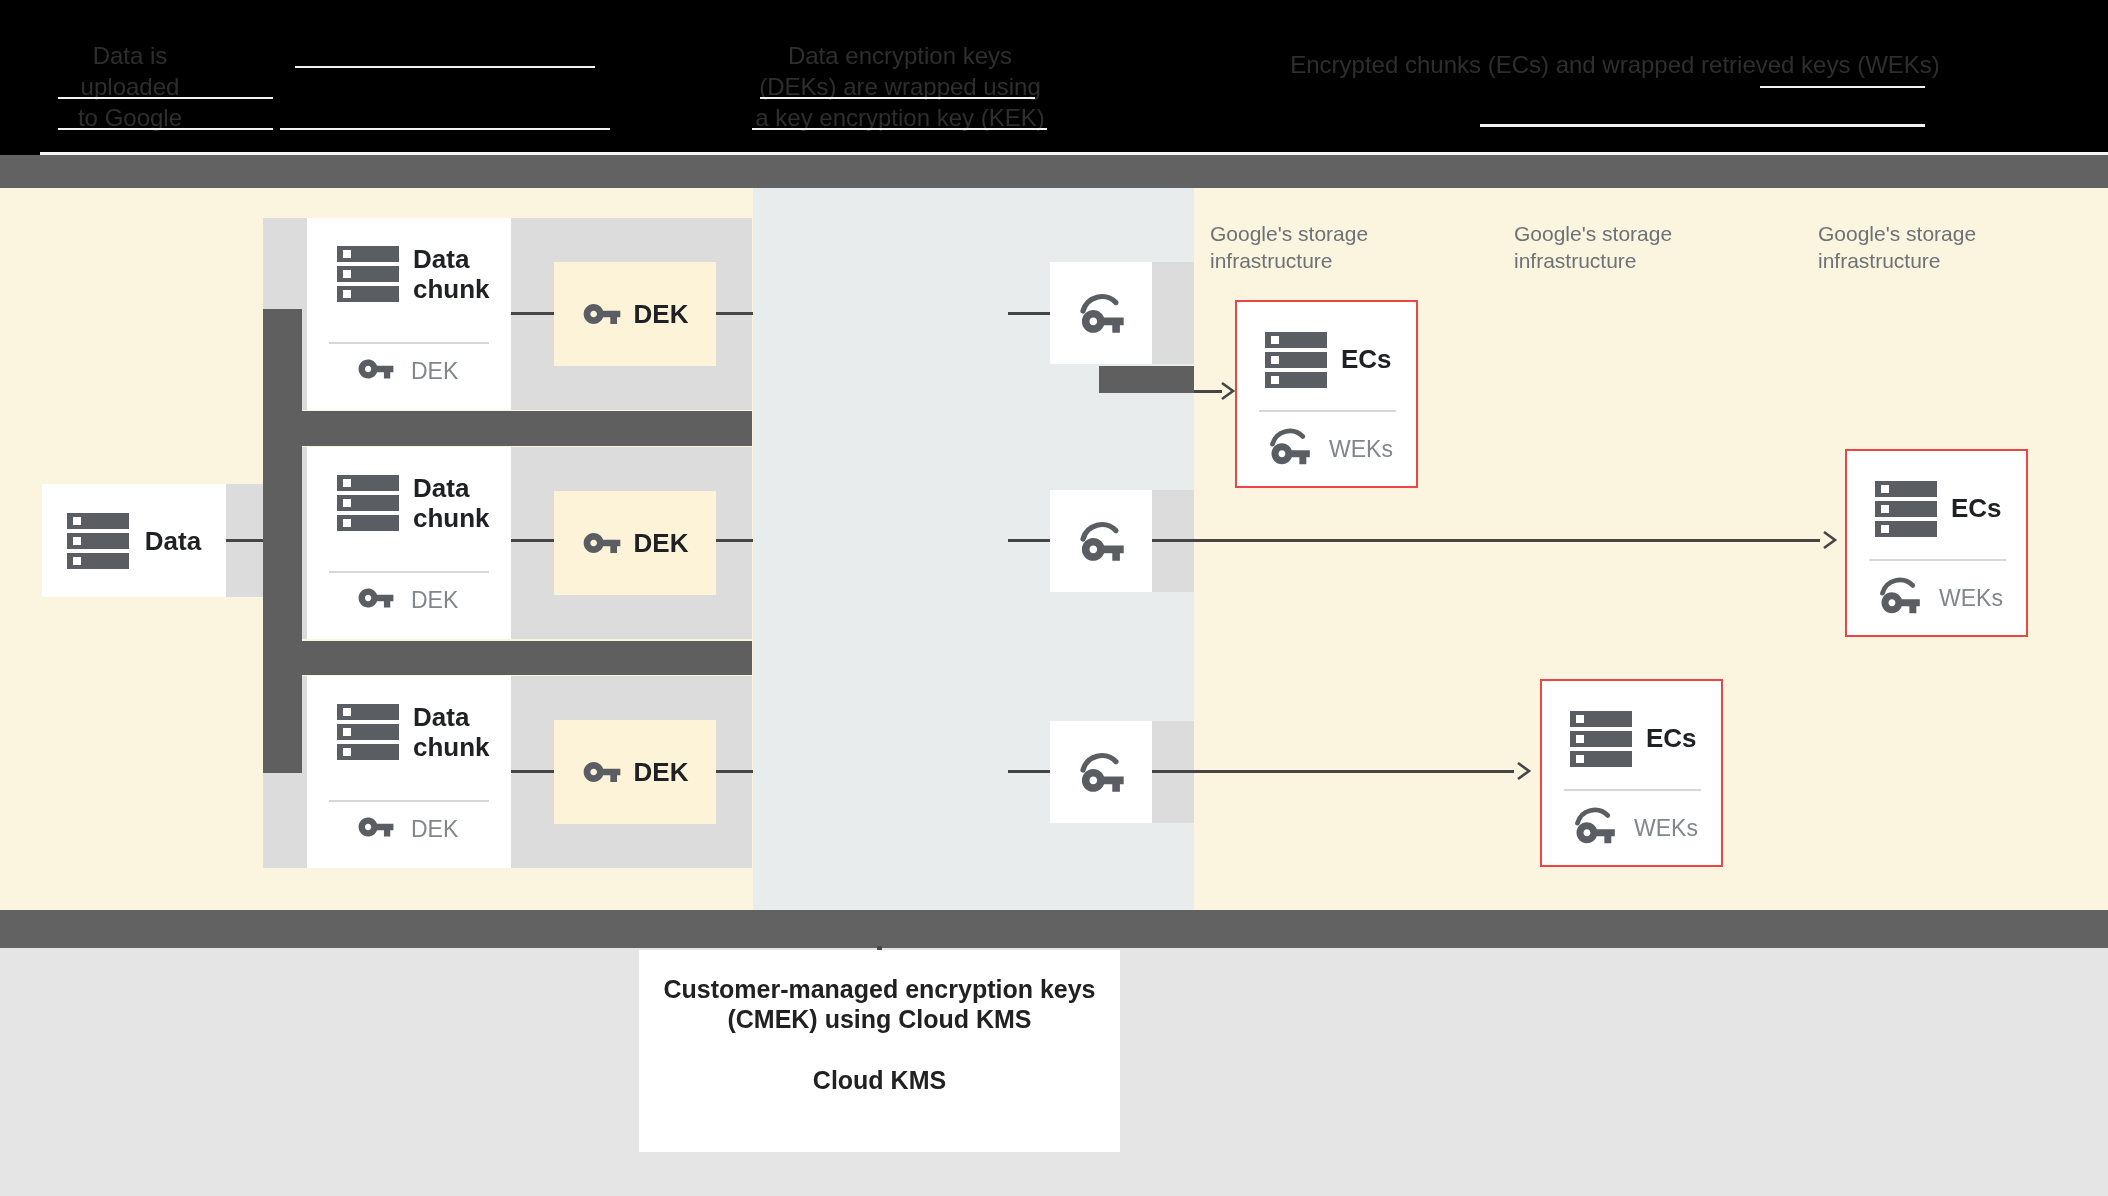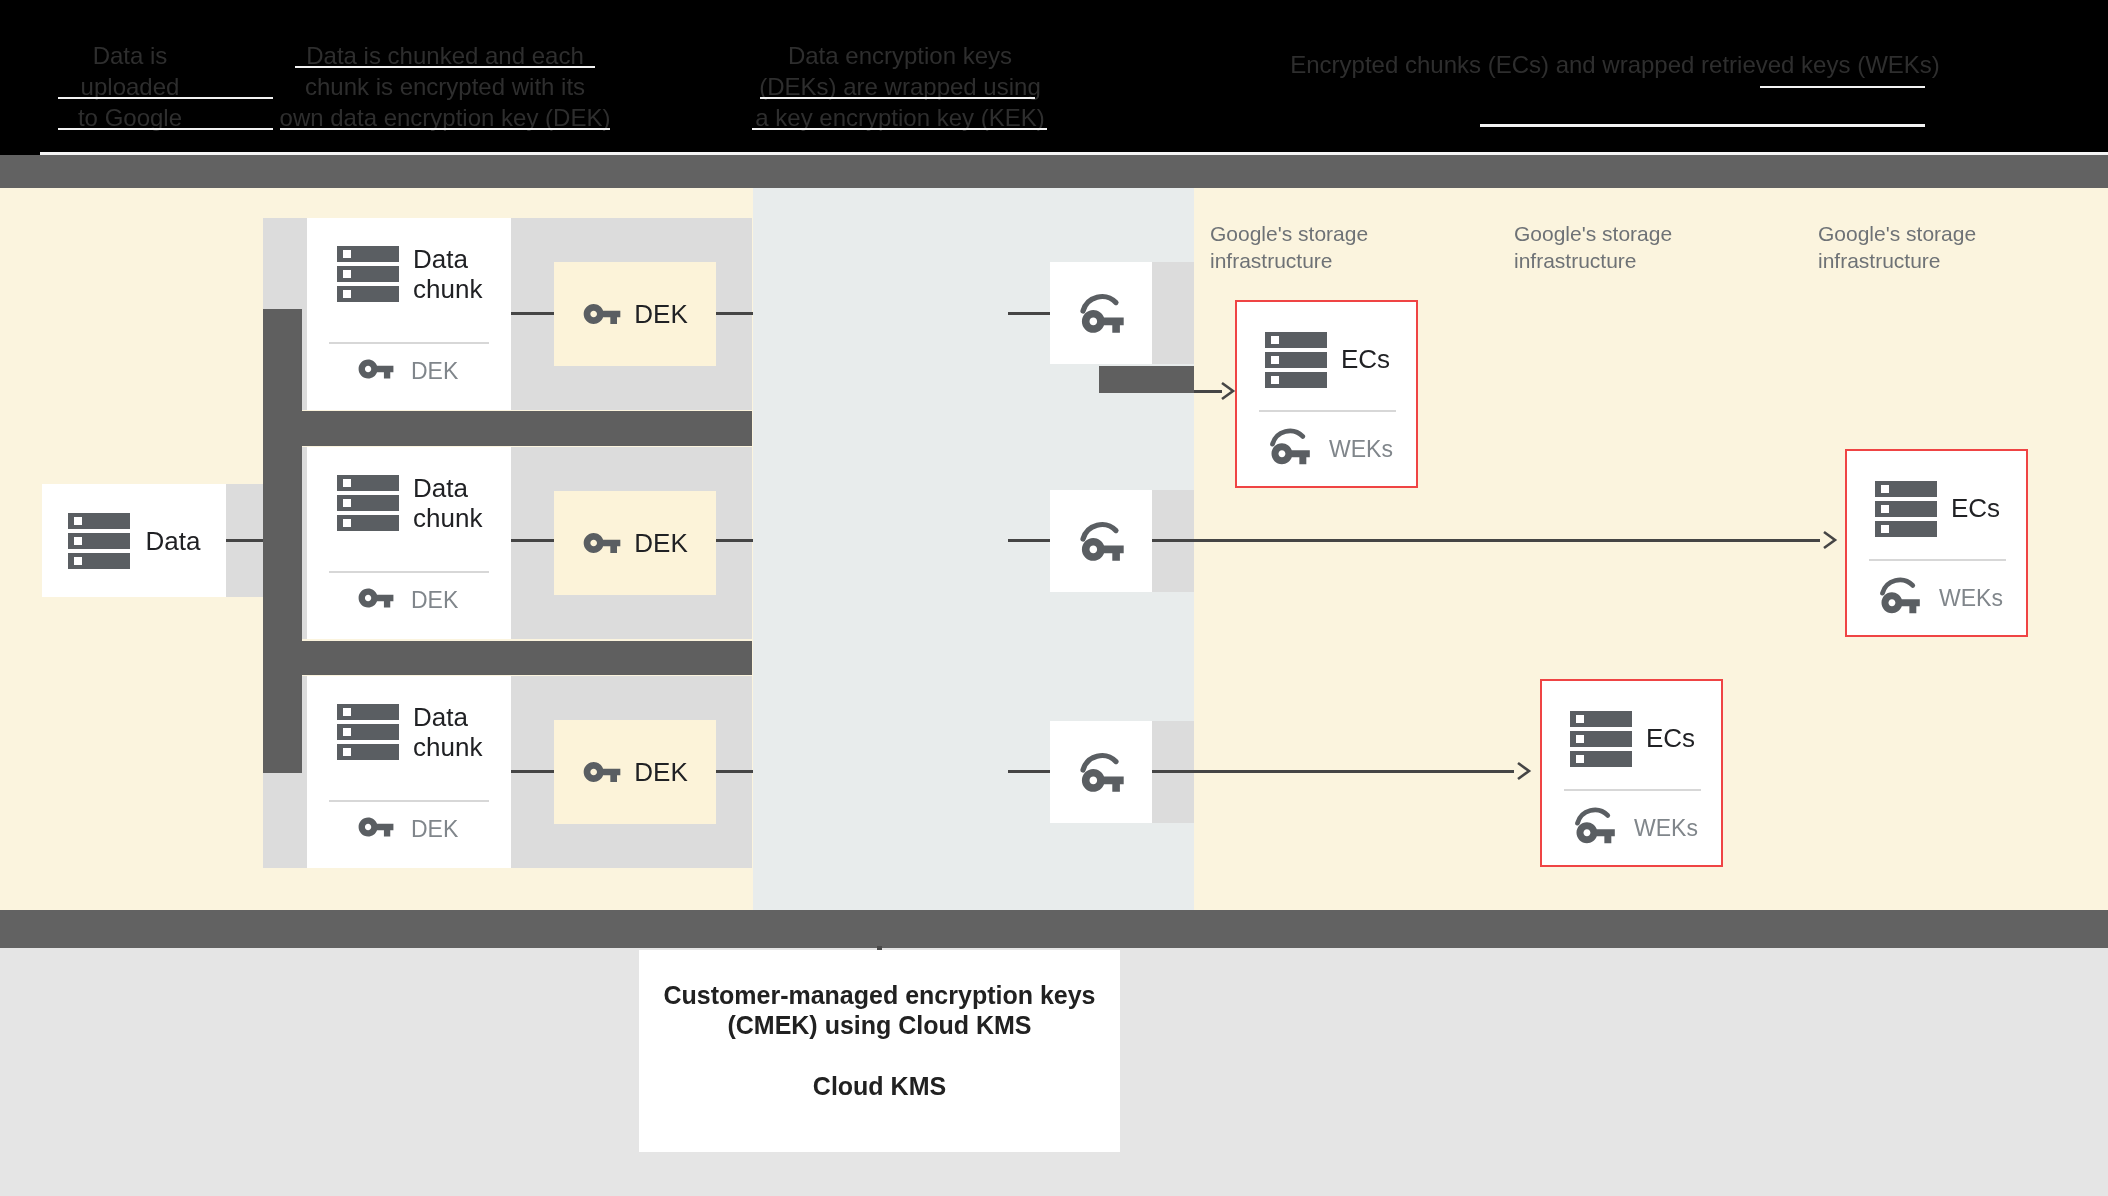--- a/index.html
+++ b/index.html
@@ -18,52 +18,47 @@
   .rowband{background:#dcdcdc;}
   .thick{background:#5f5f5f;}
   .cline{background:#454545;height:3px;}
   .whitebox{background:#ffffff;}
   .bordered{border:2px solid #ef4444;box-sizing:border-box;}
   
   .stk{display:flex;flex-direction:column;gap:4px;}
   .stk .b{position:relative;width:62px;height:16px;background:#5a5e62;}
   .stk .b::after{content:"";position:absolute;left:6px;top:4px;width:8px;height:8px;background:#fff;}
   
-  .lbl-dark{color:#202124;font-size:26px;line-height:30px;}
+  .lbl-dark{color:#202124;font-size:26px;line-height:30px;font-weight:bold;}
   .lbl-gray{color:#80868b;font-size:23px;}
   .divider{background:#d7d7d7;height:2px;}
   .storage-lbl{position:absolute;color:#6e7276;font-size:21px;line-height:27px;}
   
   .chunk-box{width:204px;height:192px;background:#fff;}
   .dek-box{width:162px;height:104px;background:#fcf3d9;display:flex;align-items:center;justify-content:center;gap:12px;}
   .kek-box{width:175px;height:106px;background:#e3efe8;border:2px solid #d6e3da;box-sizing:border-box;
            display:flex;align-items:center;justify-content:center;gap:12px;}
   .keywrap-box{width:102px;height:102px;background:#fff;display:flex;align-items:center;justify-content:center;}
   .ecs-box{width:183px;height:188px;background:#fff;}
   .caption-box{width:481px;height:202px;background:#fff;text-align:center;color:#212121;
-               font-size:25px;line-height:30px;box-sizing:border-box;padding-top:30px;}
+               font-size:25px;line-height:30px;box-sizing:border-box;padding-top:24px;}
   .caption-box .bold{font-weight:700;}
   .spacer{height:31px;}
 </style>
 </head>
 <body>
 
 <div id="canvas">
 
   <div class="abs hdr-bg"></div>
 
   <div class="hdr-col" style="left:30px;top:40px;width:200px;">
     <div>Data is</div>
     <div>uploaded</div>
     <div>to Google</div>
-  </div>
-  <div class="hdr-col" style="left:270px;top:40px;width:350px;">
-    <div>Data is chunked and each</div>
-    <div>chunk is encrypted with its</div>
-    <div>own data encryption key (DEK)</div>
   </div>
   <div class="hdr-col" style="left:755px;top:40px;width:290px;">
     <div>Data encryption keys</div>
     <div>(DEKs) are wrapped using</div>
     <div>a key encryption key (KEK)</div>
   </div>
   <div class="hdr-col" style="left:1290px;top:46px;width:650px;line-height:38px;">
     <div>Encrypted chunks (ECs) and wrapped retrieved keys (WEKs)</div>
   </div>
 

